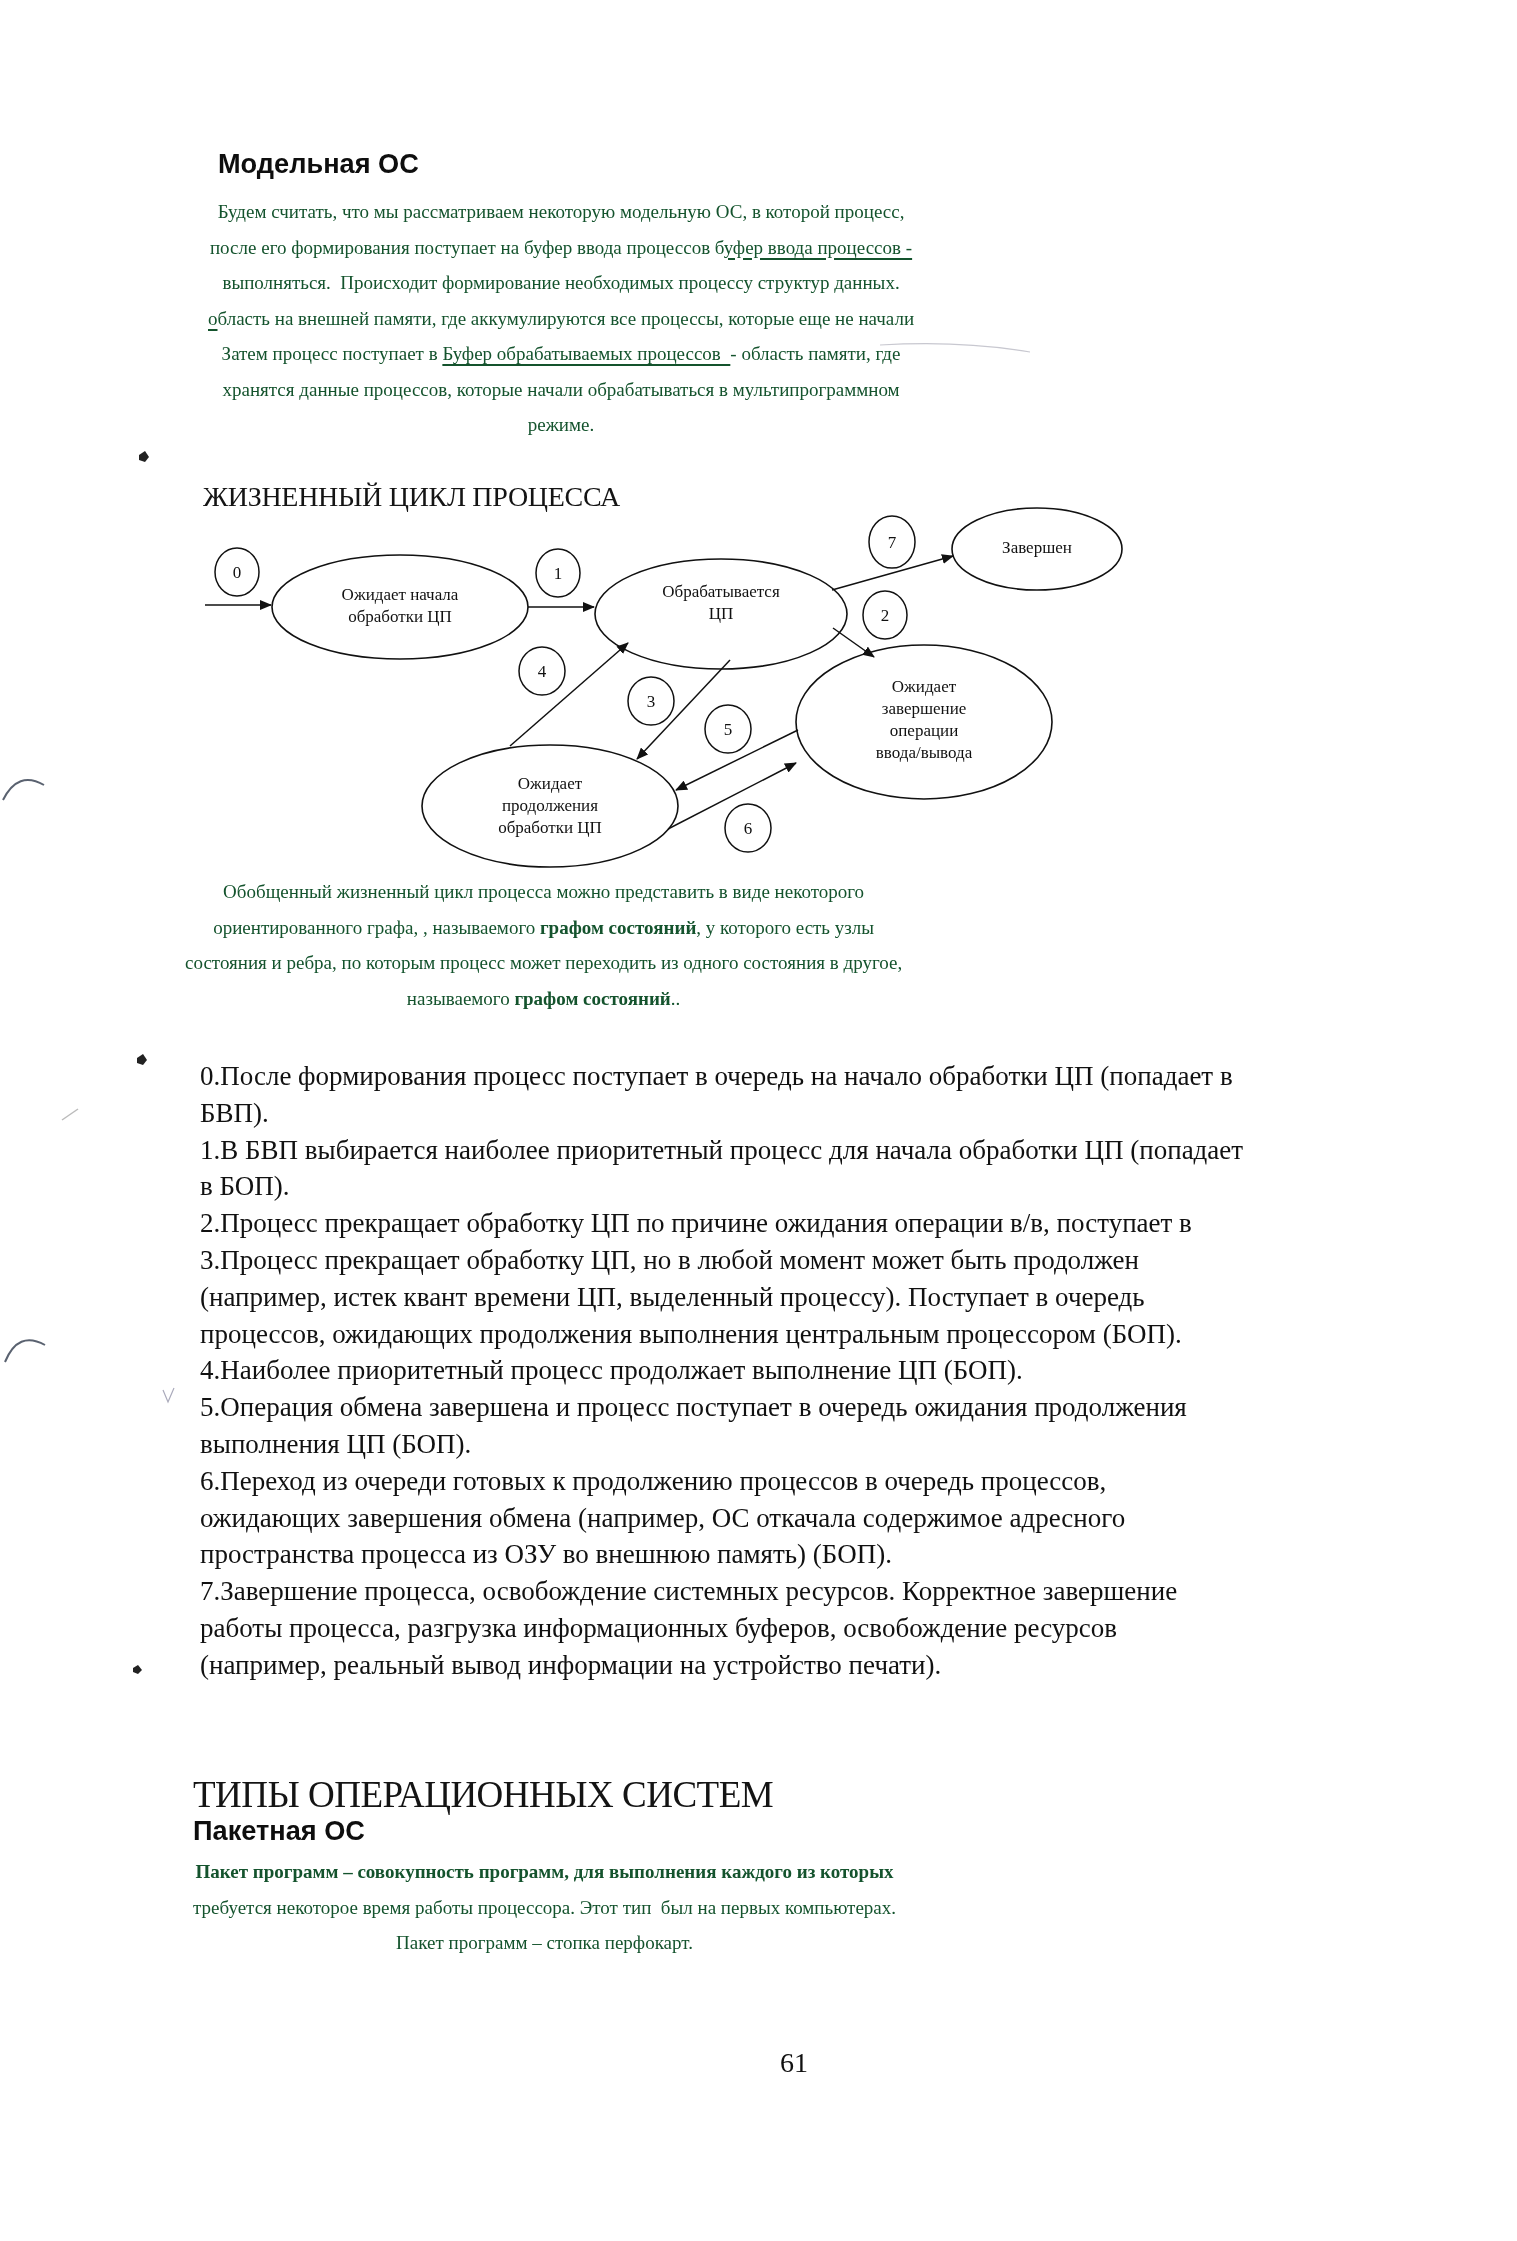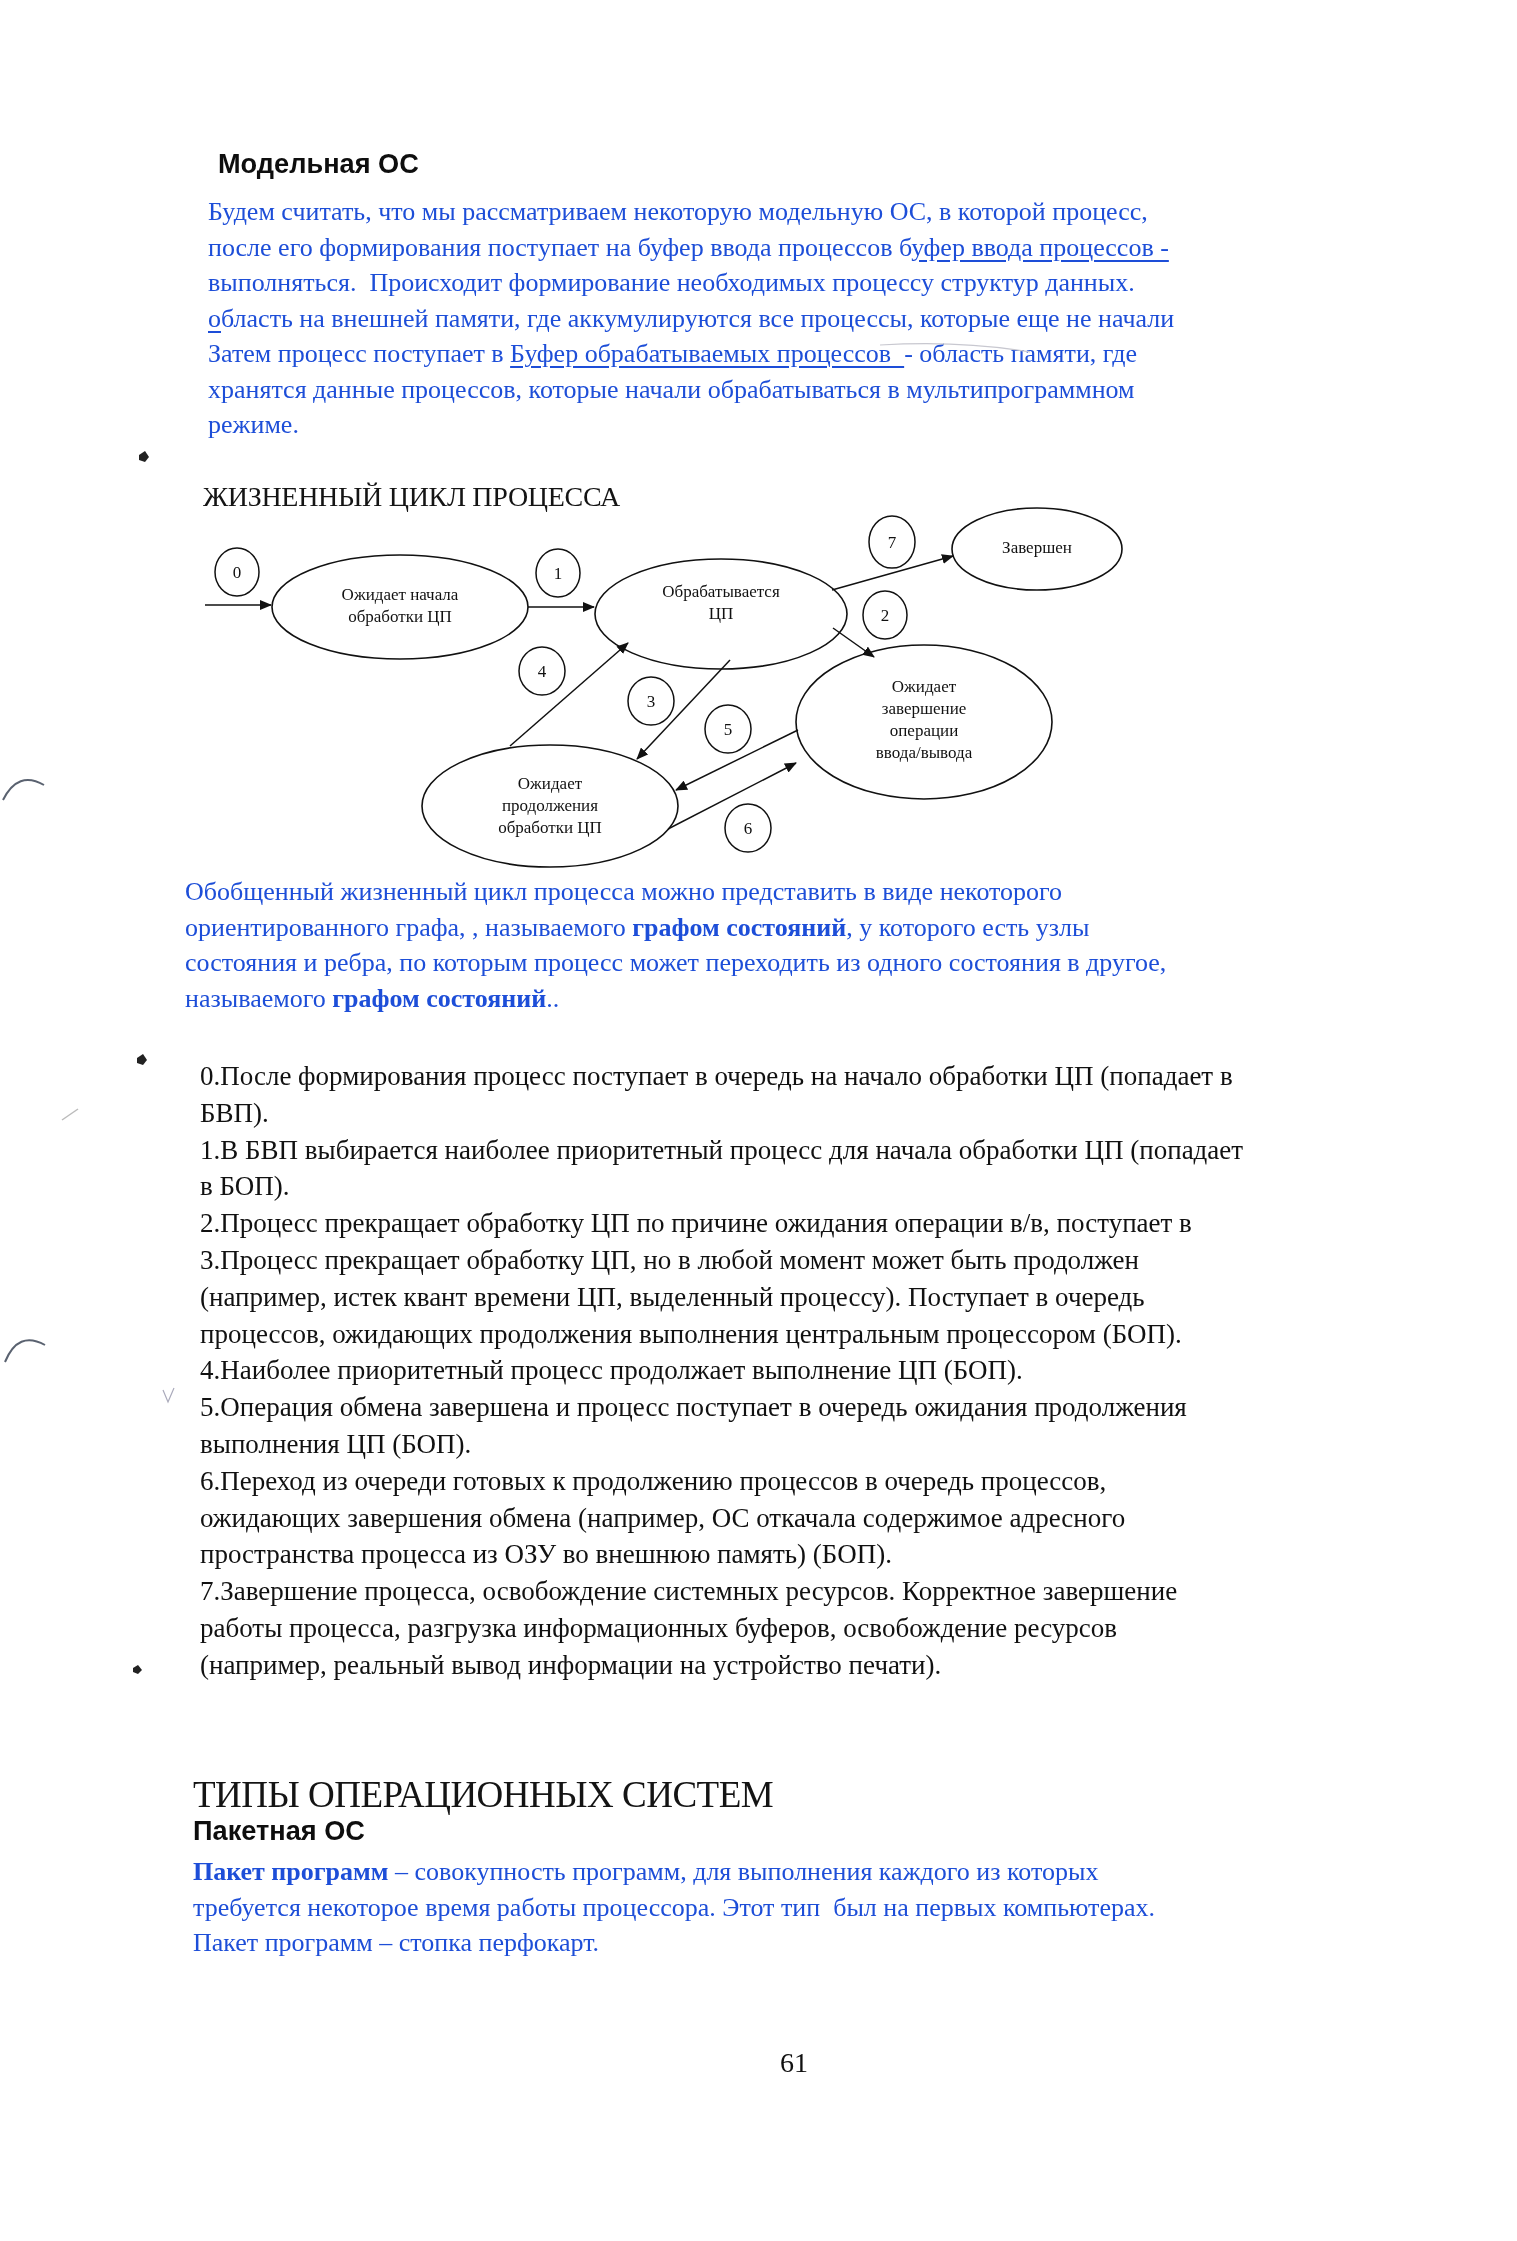--- a/index.html
+++ b/index.html
@@ -16,22 +16,23 @@
     }
     .h-serif-caps {
       font-family: "Liberation Serif", "DejaVu Serif", serif;
       font-size: 28px; line-height: 32px; color: #141414; letter-spacing: -0.3px;
     }
     .h-big {
       font-family: "Liberation Serif", "DejaVu Serif", serif;
       font-size: 37px; line-height: 42px; color: #141414; letter-spacing: -0.5px;
     }
     .para {
-      font-size: 26px; line-height: 35.5px; color: #1d4ed8;
+      font-size: 19px; line-height: 35.5px; color: #14532d;
       white-space: nowrap;
+      text-align: center;
     }
     .para .line { display: block; height: 35.5px; }
     .list { font-size: 27px; line-height: 36.8px; color: #111111; white-space: nowrap; }
     .list .line { display: block; height: 36.8px; }
     .u { text-decoration: underline; text-decoration-thickness: 2px; text-underline-offset: 4px; }
     b { font-weight: bold; }
     #diagram { position: absolute; left: 0; top: 0; }
     #diagram text { font-family: "Liberation Serif", "DejaVu Serif", serif; fill: #111; }
     .node-label { font-size: 17px; }
     .num-label { font-size: 17px; }
@@ -163,18 +164,18 @@
     <span class="line">ожидающих завершения обмена (например, ОС откачала содержимое адресного</span>
     <span class="line">пространства процесса из ОЗУ во внешнюю память) (БОП).</span>
     <span class="line">7.Завершение процесса, освобождение системных ресурсов. Корректное завершение</span>
     <span class="line">работы процесса, разгрузка информационных буферов, освобождение ресурсов</span>
     <span class="line">(например, реальный вывод информации на устройство печати).</span>
   </div>
 
 <div class="abs h-big" style="left:193px; top:1774px;">ТИПЫ ОПЕРАЦИОННЫХ СИСТЕМ</div>
 <div class="abs h-sans" style="left:193px; top:1815px;">Пакетная ОС</div>
 <div class="abs para" id="para2" style="left:193px; top:1854px;">
-    <span class="line"><b style="white-space: pre;">Пакет программ</b><span style="white-space: pre;"> – совокупность программ, для выполнения каждого из которых</span></span>
+    <span class="line"><b style="white-space: pre;">Пакет программ</b><span style="white-space: pre; font-weight: bold;"> – совокупность программ, для выполнения каждого из которых</span></span>
     <span class="line"><span style="white-space: pre;">требуется некоторое время работы процессора. Этот тип  был на первых компьютерах.</span></span>
     <span class="line"><span style="white-space: pre;">Пакет программ – стопка перфокарт.</span></span>
   </div>
 
 <div class="abs page-num" style="left:780px; top:2024px;margin-top:24px;">61</div>
 
 </body></html>

